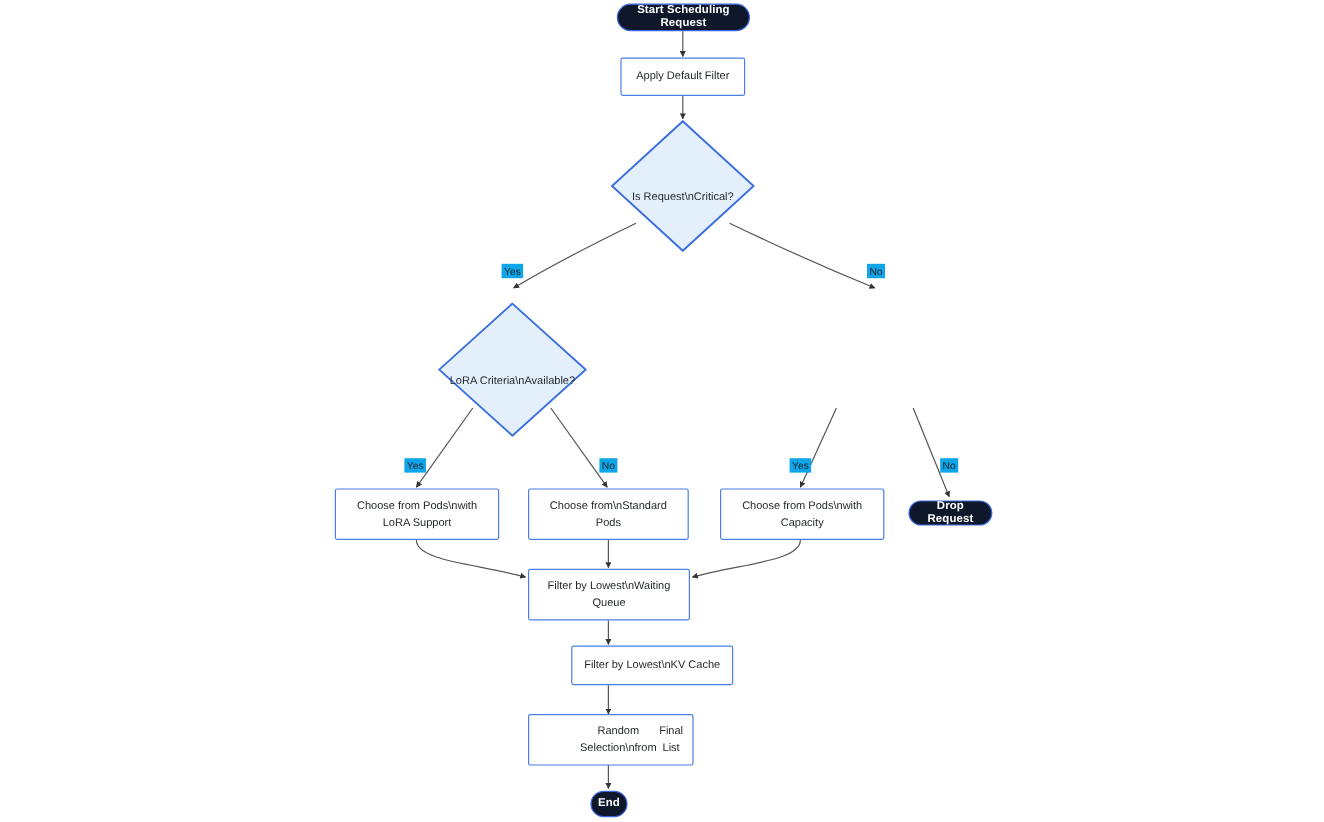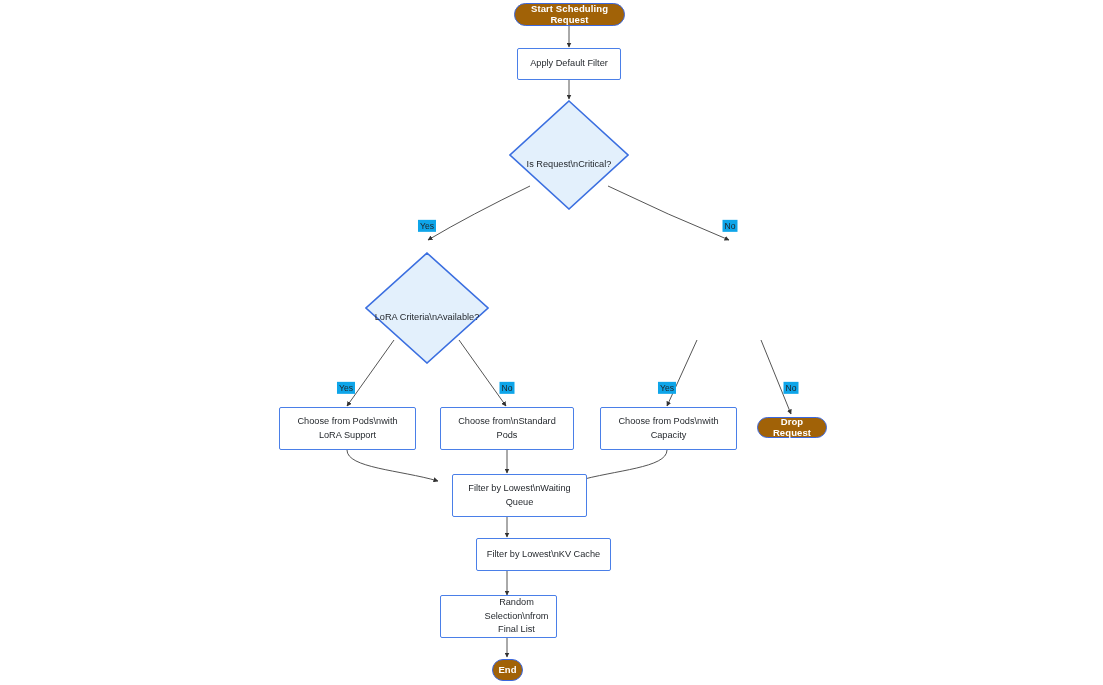--- a/index.html
+++ b/index.html
@@ -31,21 +31,21 @@
   .node {
     position: absolute;
     box-sizing: border-box;
     display: flex;
     align-items: center;
     justify-content: center;
     text-align: center;
   }
   
   .node-terminal {
-    background: #a16207;
+    background: #0f172a;
     border: 1px solid #3b68e0;
     border-radius: 999px;
     color: #ffffff;
     font-size: 9.5px;
     font-weight: bold;
     letter-spacing: 0.1px;
     line-height: 1.15;
     padding: 0 10px;
   }
   
@@ -171,30 +171,30 @@
 
   <div class="node node-process" style="left:600px; top:407px; width:137px; height:43px; flex-direction:column;">
     <span class="nl">Choose from Pods\nwith</span>
     <span class="nl">Capacity</span>
   </div>
 
   <div class="node node-terminal" style="left:757px; top:417px; width:70px; height:21px;">
     <span>Drop Request</span>
   </div>
 
-  <div class="node node-process" style="left:452px; top:474px; width:135px; height:43px; flex-direction:column;text-align:right;">
+  <div class="node node-process" style="left:440px; top:474px; width:135px; height:43px; flex-direction:column;text-align:right;">
     <span class="nl">Filter by Lowest\nWaiting</span>
     <span class="nl">Queue</span>
   </div>
 
   <div class="node node-process" style="left:440px; top:538px; width:135px; height:33px;margin-left:36px;">
     <span>Filter by Lowest\nKV Cache</span>
   </div>
 
-  <div class="node node-process" style="left:440px; top:595px; width:117px; height:43px; flex-direction:column;padding-left:42px;">
+  <div class="node node-process" style="left:440px; top:595px; width:138px; height:43px; flex-direction:row;padding-left:42px;">
     <span class="nl">Random Selection\nfrom</span>
     <span class="nl">Final List</span>
   </div>
 
   <div class="node node-terminal" style="left:492px; top:659px; width:31px; height:22px;">
     <span>End</span>
   </div>
 
   <div class="edge-label" style="left:427px; top:226px;">Yes</div>
   <div class="edge-label" style="left:730px; top:226px;">No</div>

